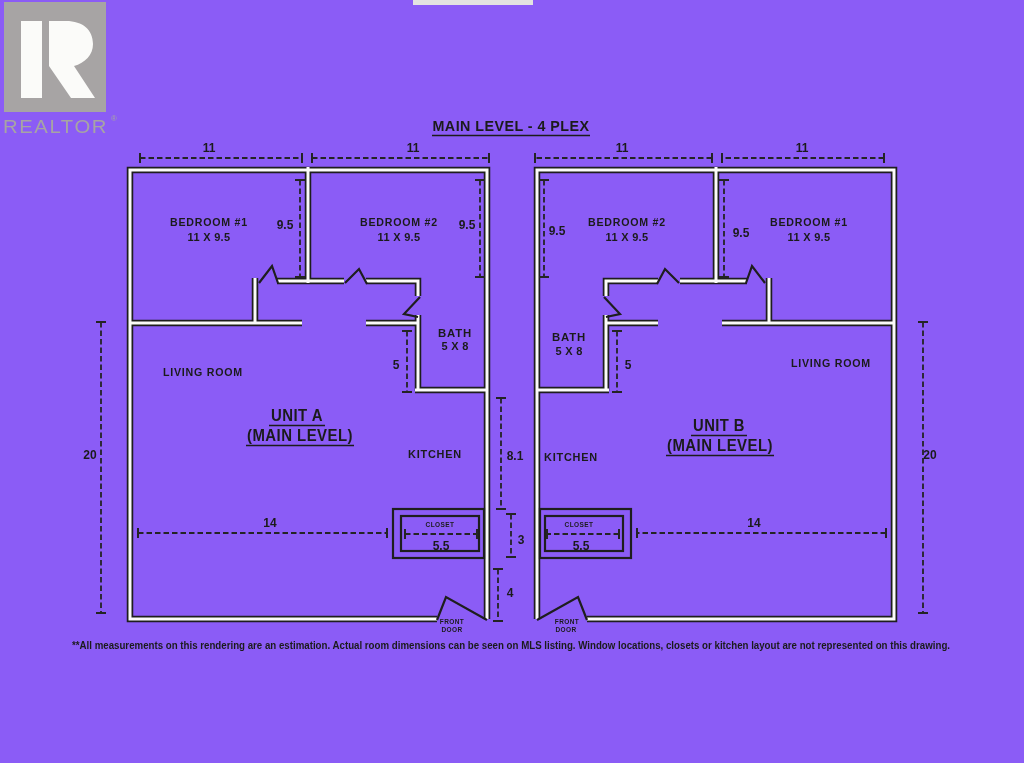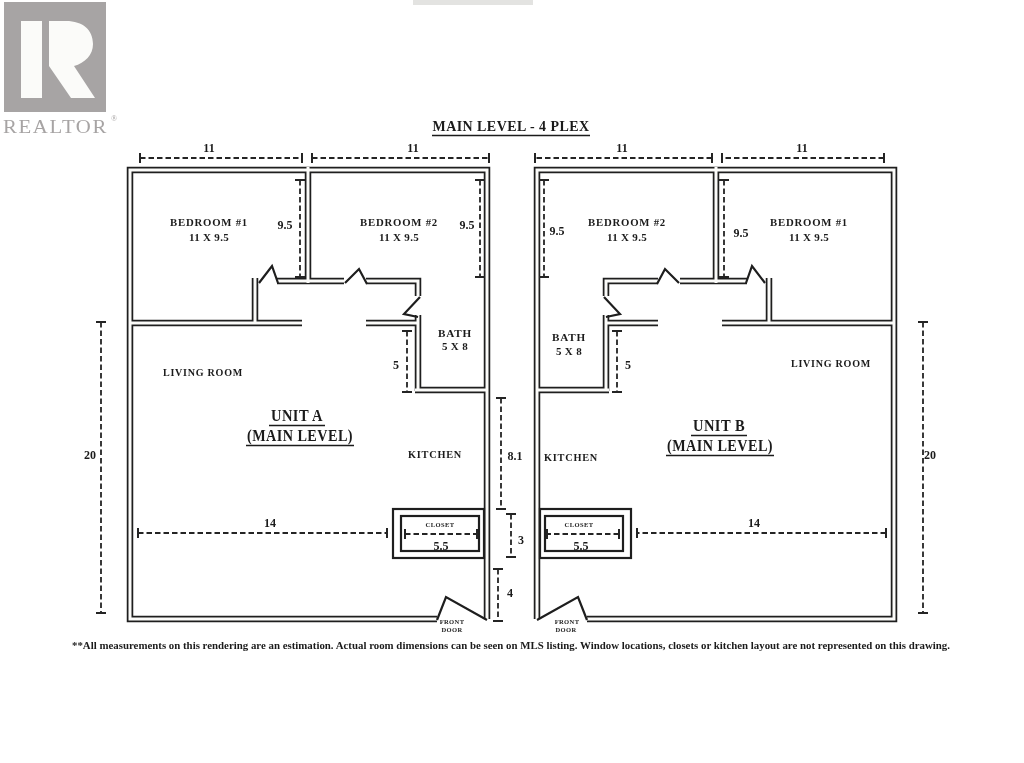--- a/index.html
+++ b/index.html
@@ -1,18 +1,18 @@
 <!DOCTYPE html>
 <html><head>
 <meta charset="utf-8">
 <style>
   html,body{margin:0;padding:0;background:#e9e9e9;}
   #stage{
-    position:relative;width:1024px;height:763px;background:#ffffff;
-    font-family:Liberation Serif, serif;overflow:hidden;
+    position:relative;width:1024px;height:763px;background:#8b5cf6;
+    font-family:Liberation Sans, sans-serif;overflow:hidden;
   }
   svg{position:absolute;left:0;top:0;}
   
   .wall-b{fill:none;stroke:#1e1e1e;stroke-width:6.5;stroke-linecap:butt;stroke-linejoin:miter;}
   .wall-w{fill:none;stroke:#fbfbf9;stroke-width:3;stroke-linecap:butt;stroke-linejoin:miter;}
   .thin{fill:none;stroke:#1e1e1e;stroke-width:2.2;stroke-linejoin:miter;}
   .dim{fill:none;stroke:#242424;stroke-width:1.8;stroke-dasharray:5.5 3;}
   .cap{fill:none;stroke:#242424;stroke-width:2;}
   .ul{stroke:#1b1b1b;stroke-width:1.6;}
   text{fill:#1b1b1b;}

